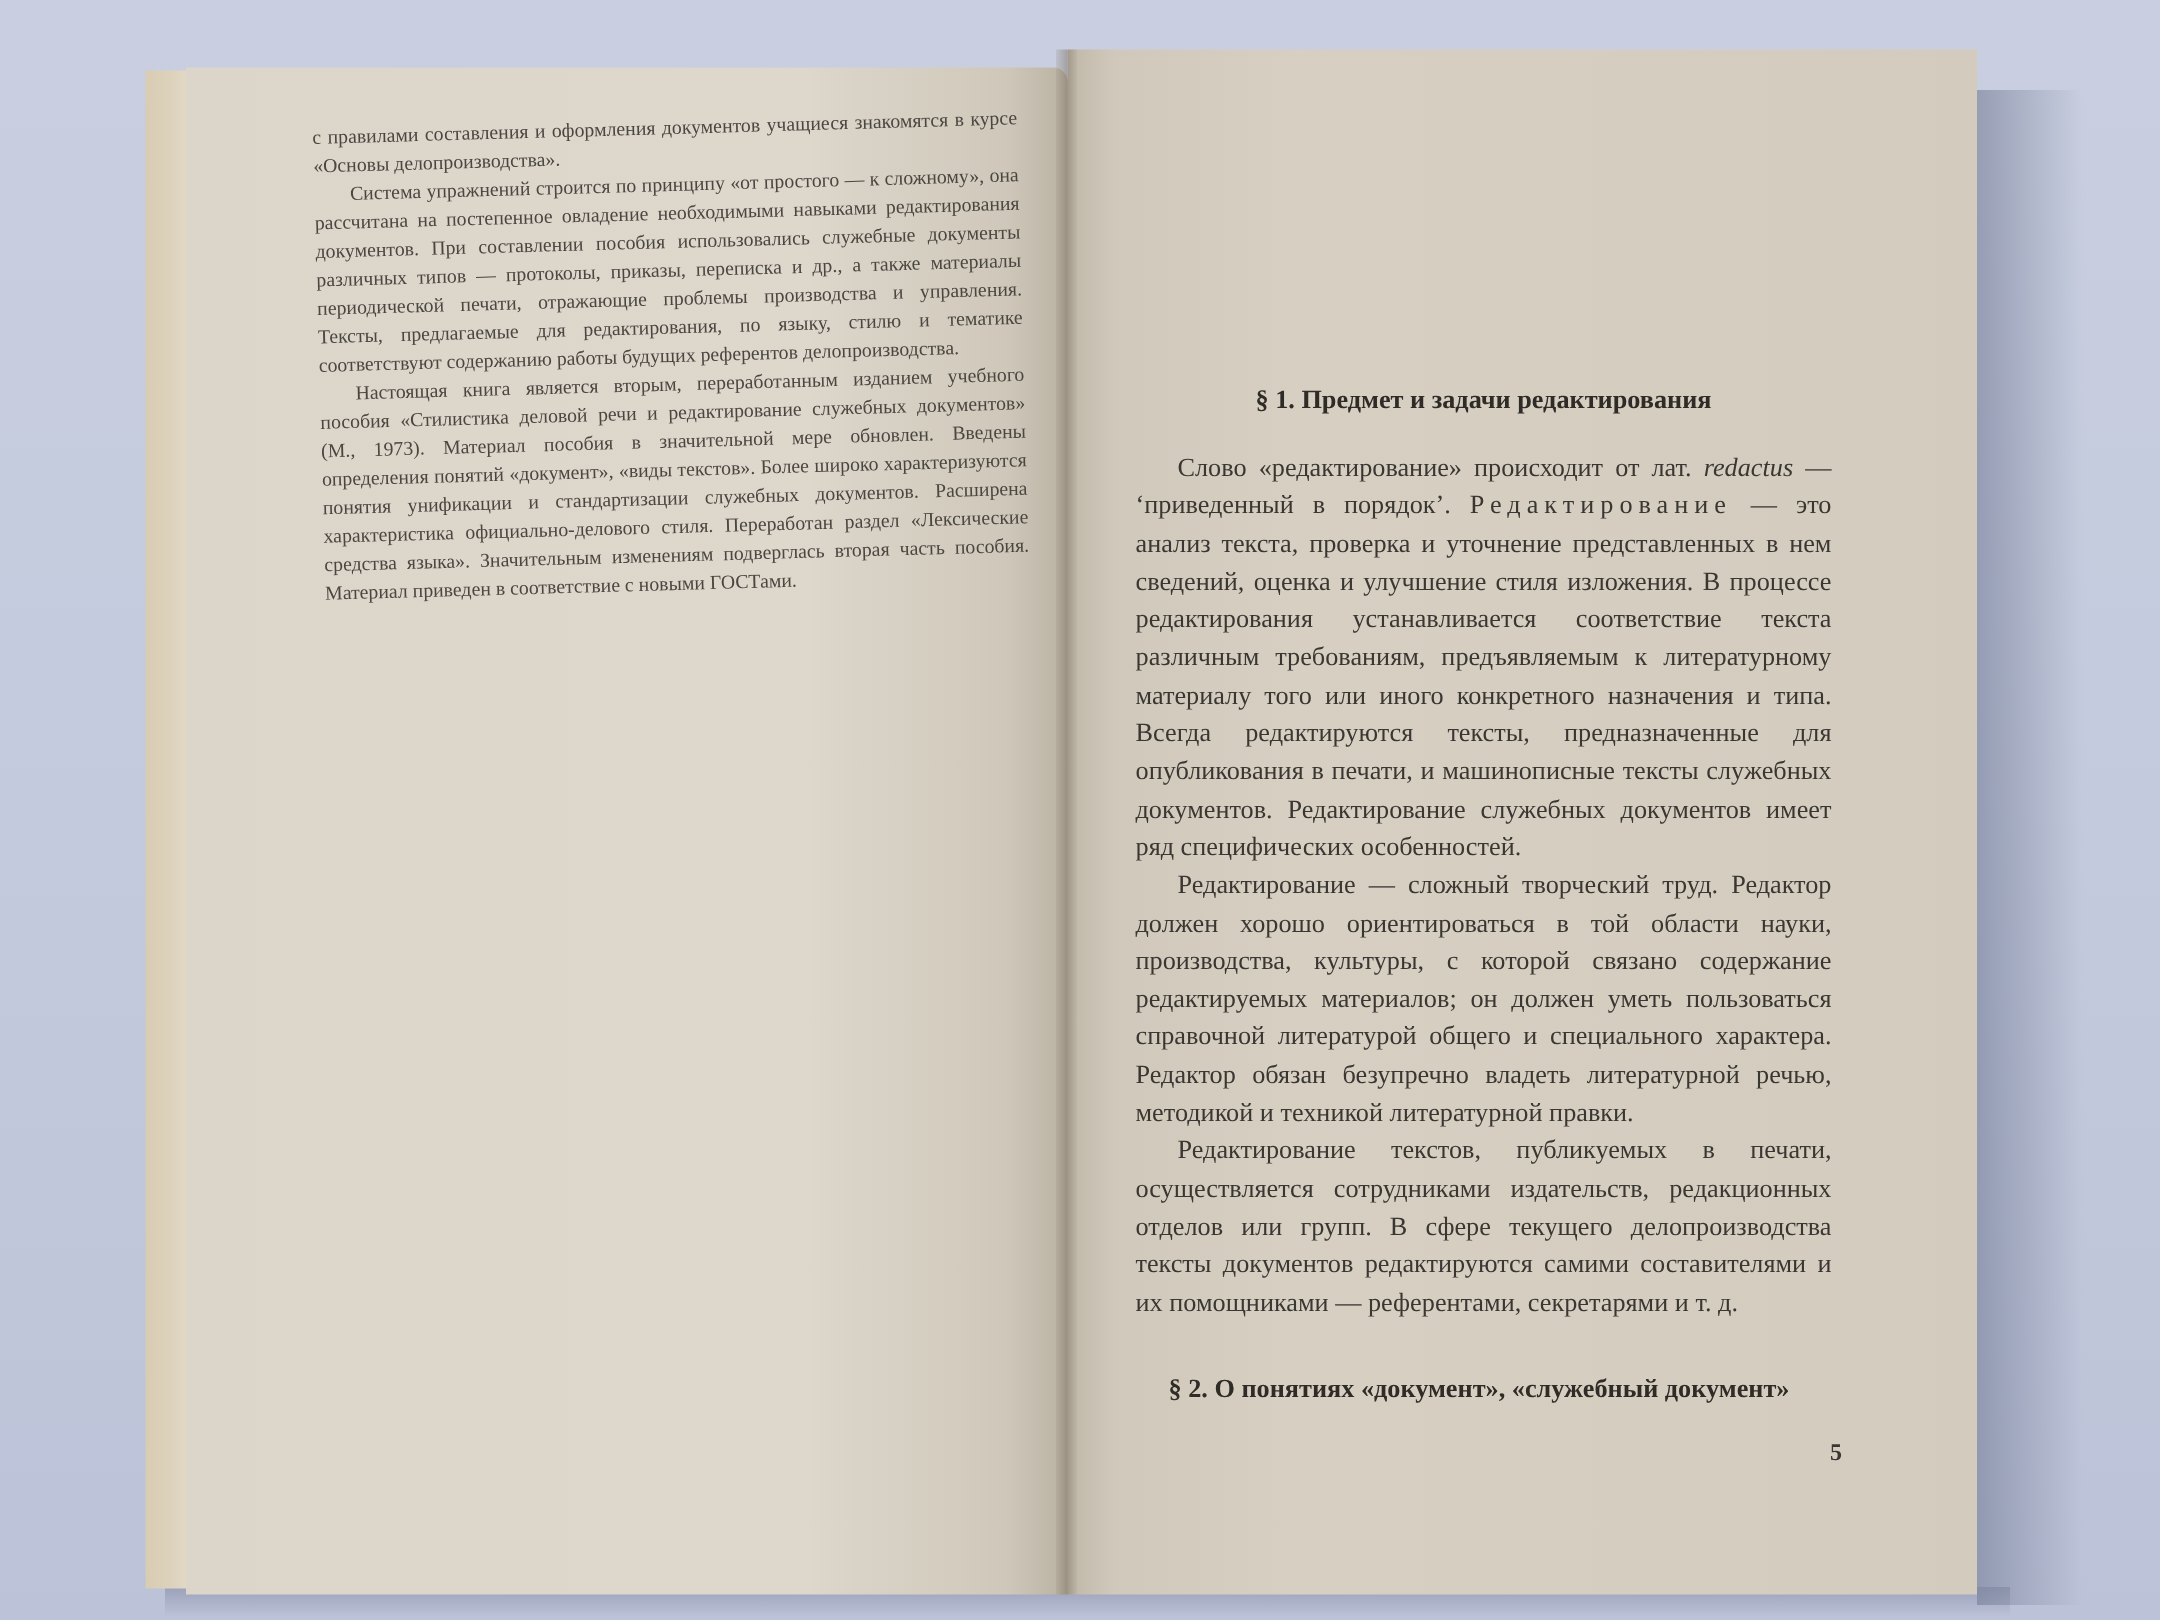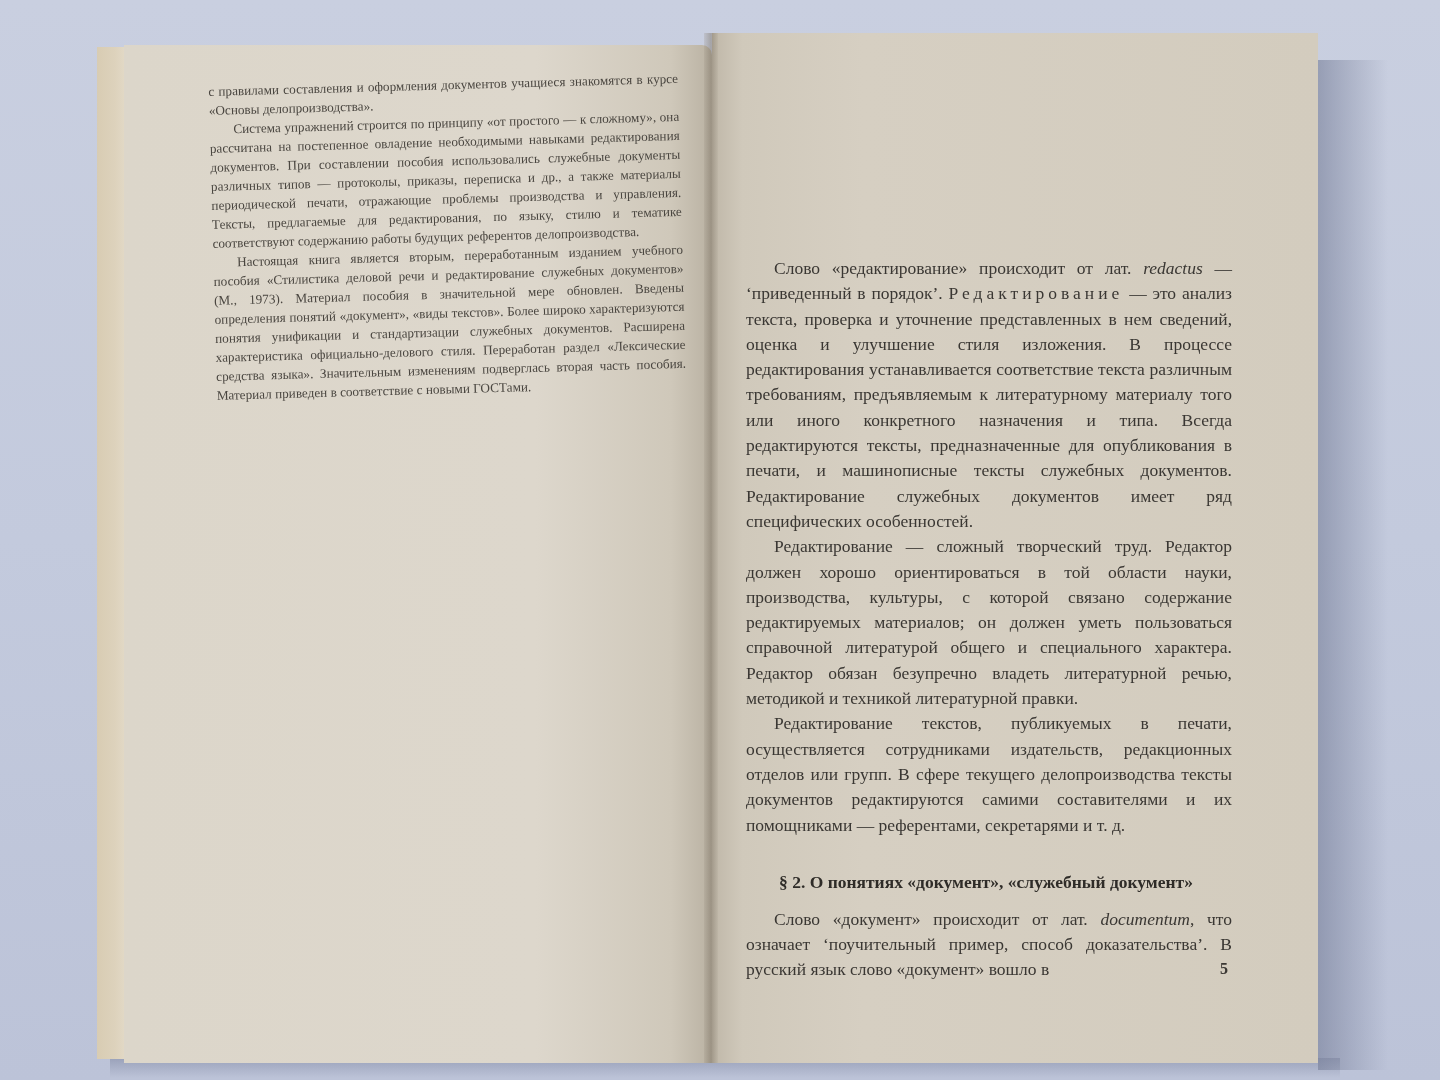--- a/index.html
+++ b/index.html
@@ -46,21 +46,21 @@
   }
   .chapter-title {
     text-align:center; font-family:"Liberation Sans","DejaVu Sans",sans-serif;
     font-weight:bold; font-size:17px; letter-spacing:1.5px; margin:0 0 14px 0; color:#2f2c28;
   }
   .section-title {
     text-align:center; font-weight:bold; font-size:17.5px; margin:0 0 22px 0; color:#2f2c28;
     font-family:"Liberation Serif","DejaVu Serif",serif;
   }
   .body-text {
-    font-size:17.5px; line-height:25.3px; text-align:justify; margin:0;
+    font-size:17.5px; line-height:25.3px; text-align:justify; margin:11px;
   }
   .body-text p { margin:0; text-indent:28px; }
   .spaced { letter-spacing:4px; }
   .section2 {
     font-weight:bold; font-size:17.5px; margin:34px 0 14px -6px; white-space:nowrap; color:#2f2c28;text-align:center;
   }
   .page-number {
     position:absolute; left:1220px; top:960px; font-size:16px; font-weight:bold; color:#3a3733;
   }
 </style>
@@ -75,27 +75,25 @@
 <div class="page-right"></div>
 <div class="gutter"></div>
 
 <div class="left-text">
   <p class="noindent">с правилами составления и оформления документов учащиеся знакомятся в курсе «Основы делопроизводства».</p>
   <p>Система упражнений строится по принципу «от простого — к сложному», она рассчитана на постепенное овладение необходимыми навыками редактирования документов. При составлении пособия использовались служебные документы различных типов — протоколы, приказы, переписка и др., а также материалы периодической печати, отражающие проблемы производства и управления. Тексты, предлагаемые для редактирования, по языку, стилю и тематике соответствуют содержанию работы будущих референтов делопроизводства.</p>
   <p>Настоящая книга является вторым, переработанным изданием учебного пособия «Стилистика деловой речи и редактирование служебных документов» (М., 1973). Материал пособия в значительной мере обновлен. Введены определения понятий «документ», «виды текстов». Более широко характеризуются понятия унификации и стандартизации служебных документов. Расширена характеристика официально-делового стиля. Переработан раздел «Лексические средства языка». Значительным изменениям подверглась вторая часть пособия. Материал приведен в соответствие с новыми ГОСТами.</p>
 </div>
 
 <div class="right-col">
+  <div class="section-title">§ 1. Предмет и задачи редактирования</div>
 
   <div class="body-text">
     <p><span>Слово «редактирование» происходит от лат. </span><i>redactus</i><span> — ‘приведенный в порядок’. </span><span class="spaced">Редактирование</span><span> — это анализ текста, проверка и уточнение представленных в нем сведений, оценка и улучшение стиля изложения. В процессе редактирования устанавливается соответствие текста различным требованиям, предъявляемым к литературному материалу того или иного конкретного назначения и типа. Всегда редактируются тексты, предназначенные для опубликования в печати, и машинописные тексты служебных документов. Редактирование служебных документов имеет ряд специфических особенностей.</span></p>
     <p>Редактирование — сложный творческий труд. Редактор должен хорошо ориентироваться в той области науки, производства, культуры, с которой связано содержание редактируемых материалов; он должен уметь пользоваться справочной литературой общего и специального характера. Редактор обязан безупречно владеть литературной речью, методикой и техникой литературной правки.</p>
     <p>Редактирование текстов, публикуемых в печати, осуществляется сотрудниками издательств, редакционных отделов или групп. В сфере текущего делопроизводства тексты документов редактируются самими составителями и их помощниками — референтами, секретарями и т. д.</p>
   </div>
 
   <div class="section2">§ 2. О понятиях «документ», «служебный документ»</div>
 
-  <div class="body-text">
-    <p><span>Слово «документ» происходит от лат. </span><i>documentum</i><span>, что означает ‘поучительный пример, способ доказательства’. В русский язык слово «документ» вошло в</span></p>
-  </div>
 </div>
 
 <div class="page-number">5</div>
 
 </body></html>

